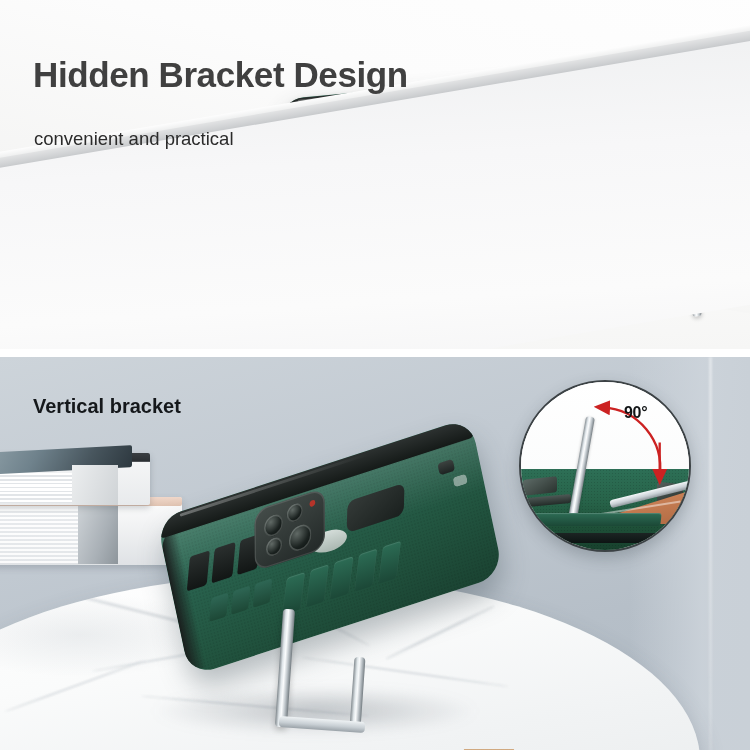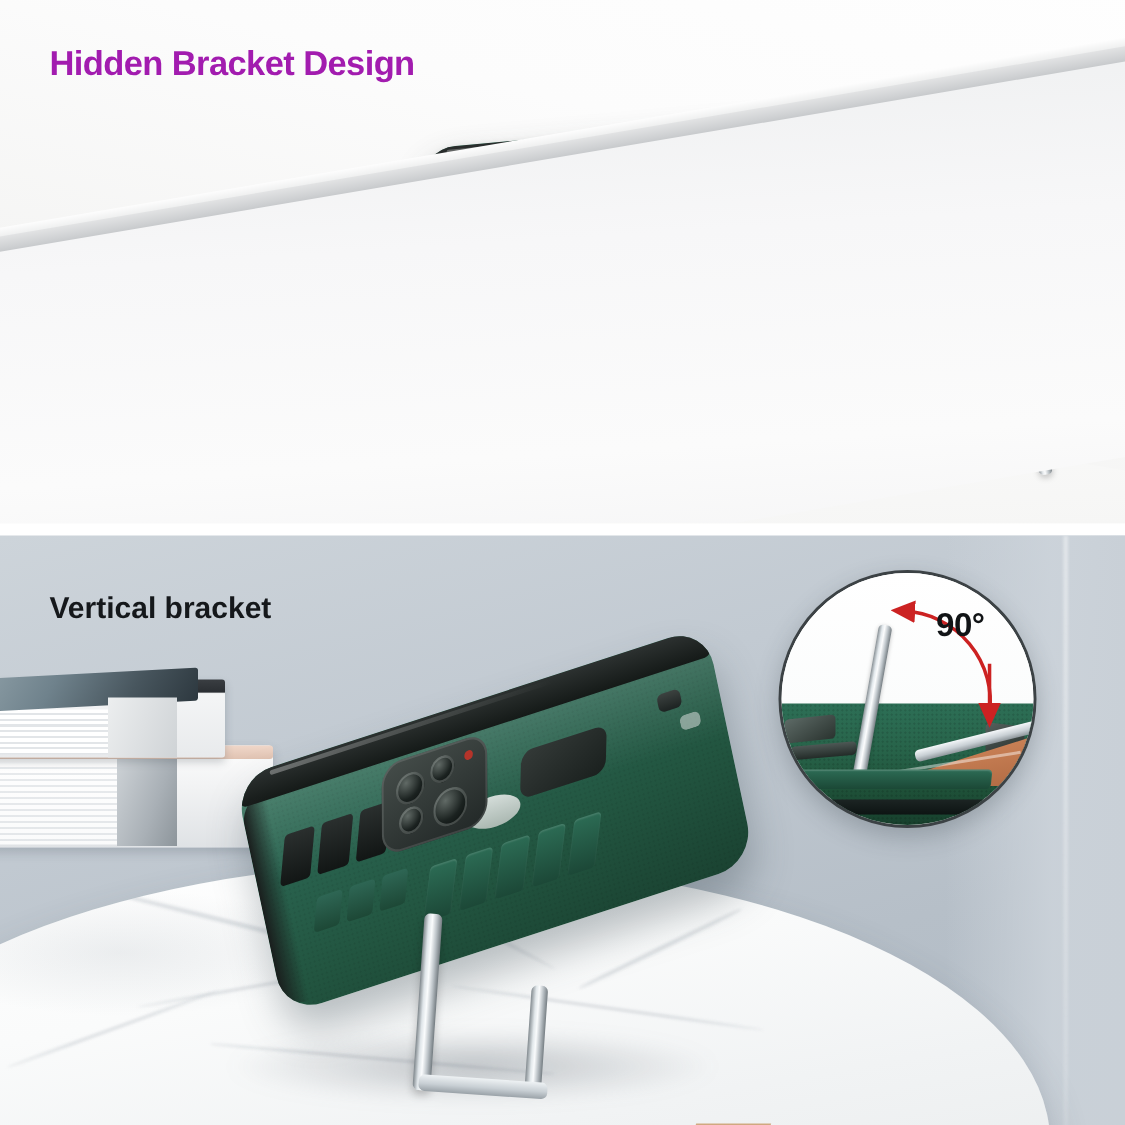--- a/index.html
+++ b/index.html
@@ -62,22 +62,22 @@
     background:linear-gradient(180deg,#a5795b,#8a6044); transform:rotate(-9.6deg);
     filter:blur(1.1px); }
 
   
   .desk-front { position:absolute; left:-60px; top:178px; width:940px; height:260px;
     background:linear-gradient(186deg,#f0f1f2 0%,#f7f7f8 30%,#fbfbfb 70%,#f3f3f4 100%);
     transform:rotate(-9.6deg); transform-origin:left top; }
 
   
   .headline { position:absolute; left:33px; top:22px; width:400px; }
-  .headline h1 { font-size:23px; line-height:41px; font-weight:bold; color:#a21caf;
-    letter-spacing:-.4px; }
+  .headline h1 { font-size:35px; line-height:41px; font-weight:bold; color:#404040;
+    letter-spacing:-.4px;margin-top:32px; }
   .subtitle { position:absolute; left:34px; top:128px; width:390px;
     font-size:18.5px; line-height:21px; color:#2b2b2b; }
   .cap-h { position:absolute; left:33px; top:300px; font-size:20px; font-weight:bold;
     color:#1b1b1b; letter-spacing:.1px; }
 
   
   .phone-top { position:absolute; left:286px; top:82px; width:380px; height:160px;
     transform:rotate(-5.2deg); }
   .pt-body { position:absolute; inset:0; border-radius:24px;
     background:
@@ -347,21 +347,21 @@
     background:rgba(255,255,255,.45); transform:rotate(-9deg); }
   
   .inset-bar { position:absolute; left:56px; top:34px; width:9px; height:104px;
     transform:rotate(10deg);
     background:linear-gradient(90deg,#878f94 0%,#e3e9ed 28%,#fbfcfd 46%,#bec5ca 72%,#767e83 100%);
     border-radius:3px; box-shadow:0 1px 3px rgba(0,0,0,.25); }
   .inset-bar2 { position:absolute; left:88px; top:108px; width:86px; height:8px;
     transform:rotate(-14deg);
     background:linear-gradient(180deg,#f4f7f9 0%,#c9d0d5 55%,#8e969b 100%); border-radius:3px; }
   .inset-arc { position:absolute; left:0; top:0; width:100%; height:100%; }
-  .deg { position:absolute; left:103px; top:22px; font-size:22px; font-weight:bold;
+  .deg { position:absolute; left:103px; top:22px; font-size:16px; font-weight:bold;
     color:#111416; letter-spacing:-.3px; }
 </style>
 </head>
 <body>
 
 <div class="page">
 
   <section class="panel-top">
 
     <div class="top-bg"></div>
@@ -435,20 +435,21 @@
     <div class="pt-stand-sh"></div>
 
     <div class="desk-edge-hi"></div>
     <div class="desk-edge"></div>
     <div class="desk-front"></div>
 
     <div class="headline">
       <h1>Hidden Bracket Design</h1>
     </div>
     <div class="subtitle">
+      <div>convenient and practical</div>
     </div>
   </section>
 
   <div class="divider"></div>
 
   <section class="panel-bot">
 
     <div class="bot-wall"></div>
     <div class="bot-wall-line"></div>
 

